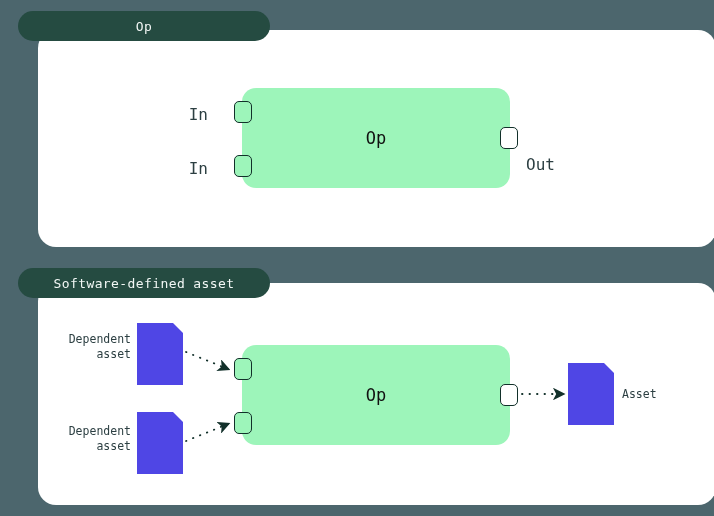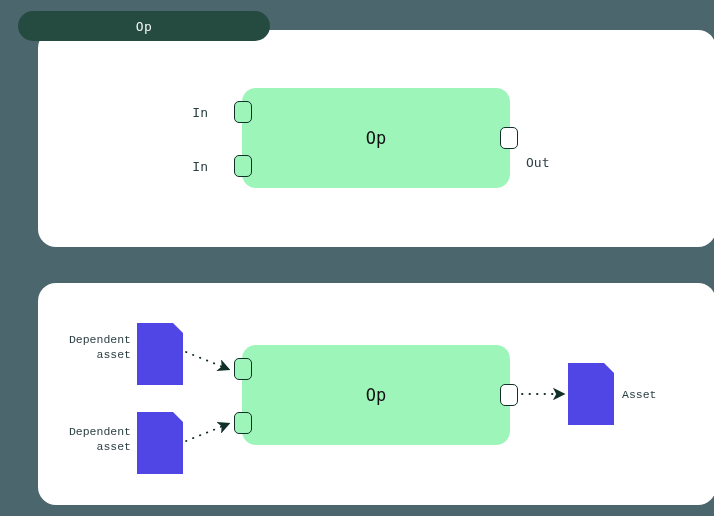--- a/index.html
+++ b/index.html
@@ -84,21 +84,21 @@
   #port-in-1b  { left: 224px; top: 155px; }
   #port-out-1  { left: 490px; top: 127px; }
 
   #port-in-2a  { left: 224px; top: 358px; }
   #port-in-2b  { left: 224px; top: 412px; }
   #port-out-2  { left: 490px; top: 384px; }
 
   
   .port-label {
     position: absolute;
-    font-size: 13px;
+    font-size: 16px;
     color: #2c3f42;
     z-index: 3;
     white-space: nowrap;
   }
   #label-in-1a { left: 198px; top: 105px; transform: translateX(-100%); }
   #label-in-1b { left: 198px; top: 159px; transform: translateX(-100%); }
   #label-out-1 { left: 516px; top: 131px; margin-top: 24px; }
 
   
   .asset-icon {
@@ -112,21 +112,20 @@
   #asset-out   { left: 558px; top: 363px; }
 
   
   .asset-label {
     position: absolute;
     font-size: 11.5px;
     line-height: 15px;
     color: #2c3f42;
     z-index: 3;
     white-space: pre-line;
-    font-family: Liberation Mono, monospace;
   }
   #label-dep-1 { left: 121px; top: 332px; width: 90px; text-align: right; transform: translateX(-100%); }
   #label-dep-2 { left: 121px; top: 424px; width: 90px; text-align: right; transform: translateX(-100%); }
   #label-asset { left: 612px; top: 387px; }
 
   
   #connectors {
     position: absolute;
     left: 0; top: 0;
     width: 714px;
@@ -149,20 +148,21 @@
 
   <div class="port filled" id="port-in-1a"></div>
   <div class="port filled" id="port-in-1b"></div>
   <div class="port hollow" id="port-out-1"></div>
 
   <div class="port-label" id="label-in-1a">In</div>
   <div class="port-label" id="label-in-1b">In</div>
   <div class="port-label" id="label-out-1">Out</div>
 
   <div class="panel" id="panel-sda"></div>
+  <div class="panel-tab" id="tab-sda">Software-defined asset</div>
 
   <div class="op-box" id="op-box-2">
     <div class="op-label">Op</div>
   </div>
 
   <div class="port filled" id="port-in-2a"></div>
   <div class="port filled" id="port-in-2b"></div>
   <div class="port hollow" id="port-out-2"></div>
 
   <svg class="asset-icon" id="asset-dep-1" viewBox="0 0 46 62">

